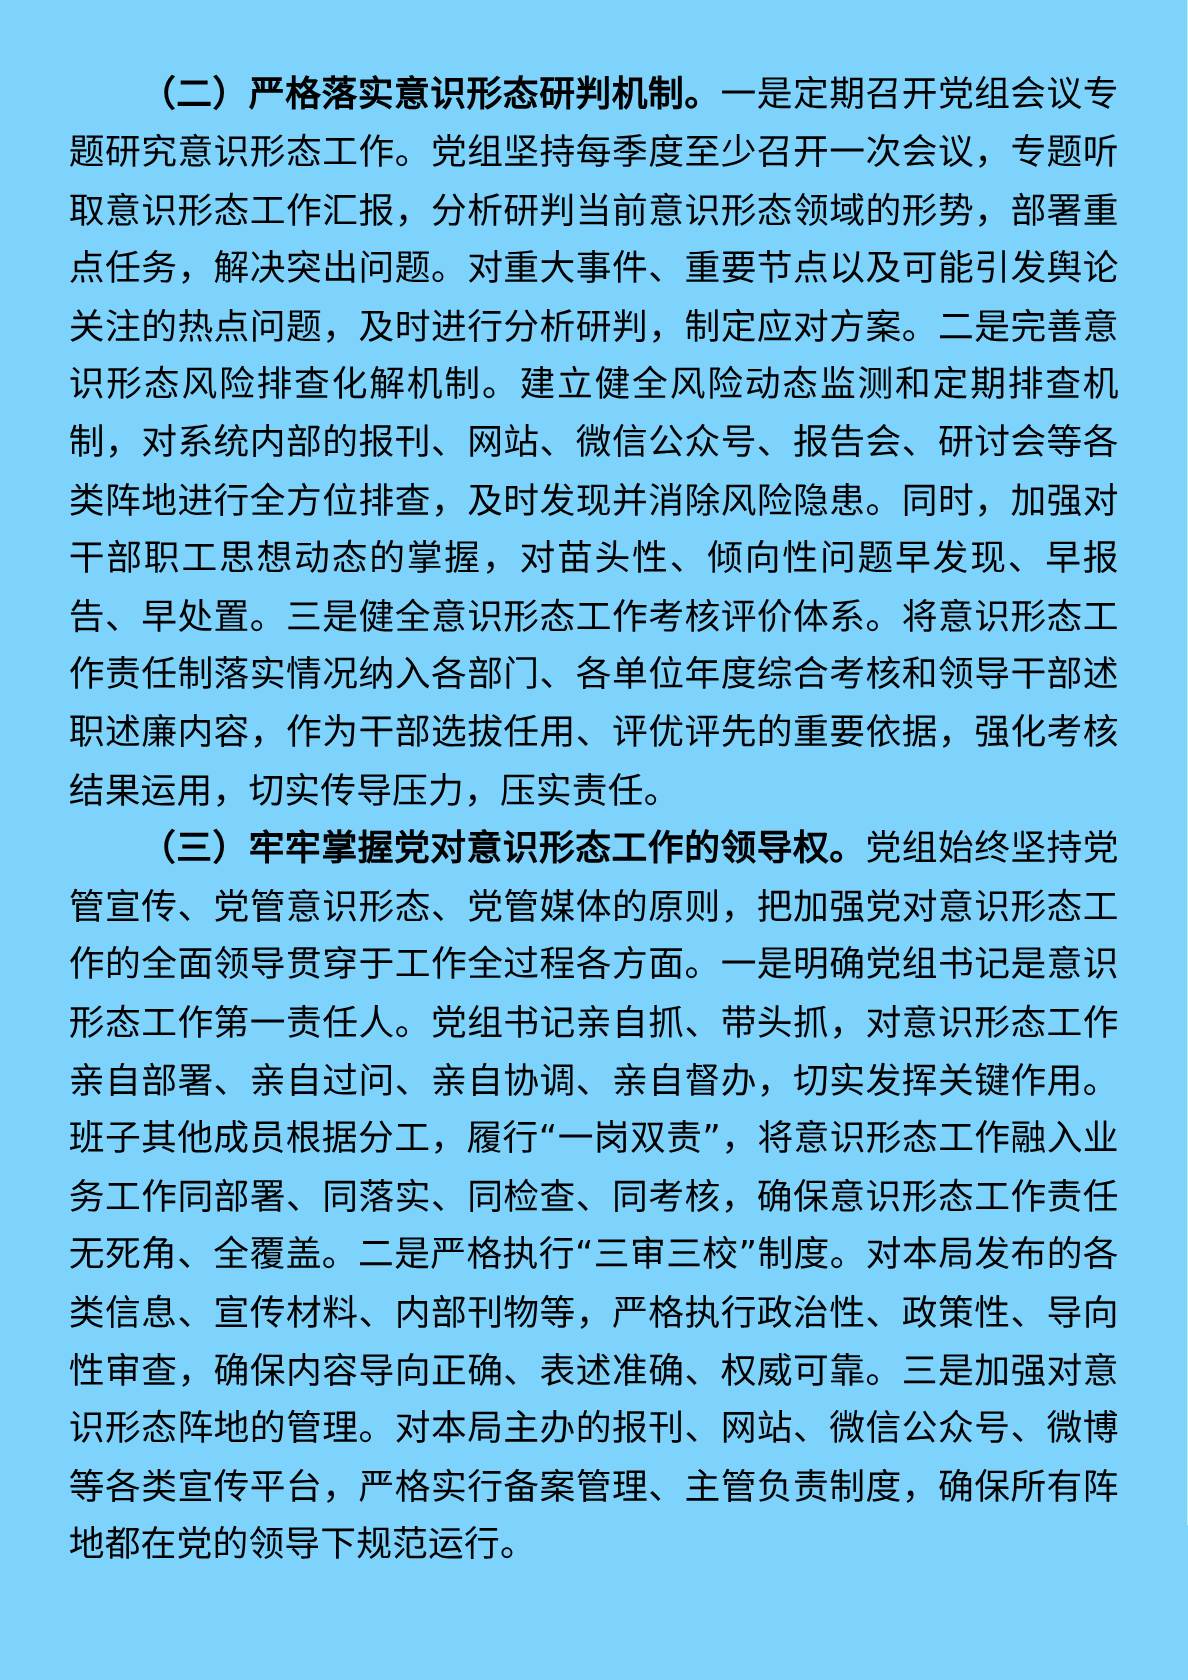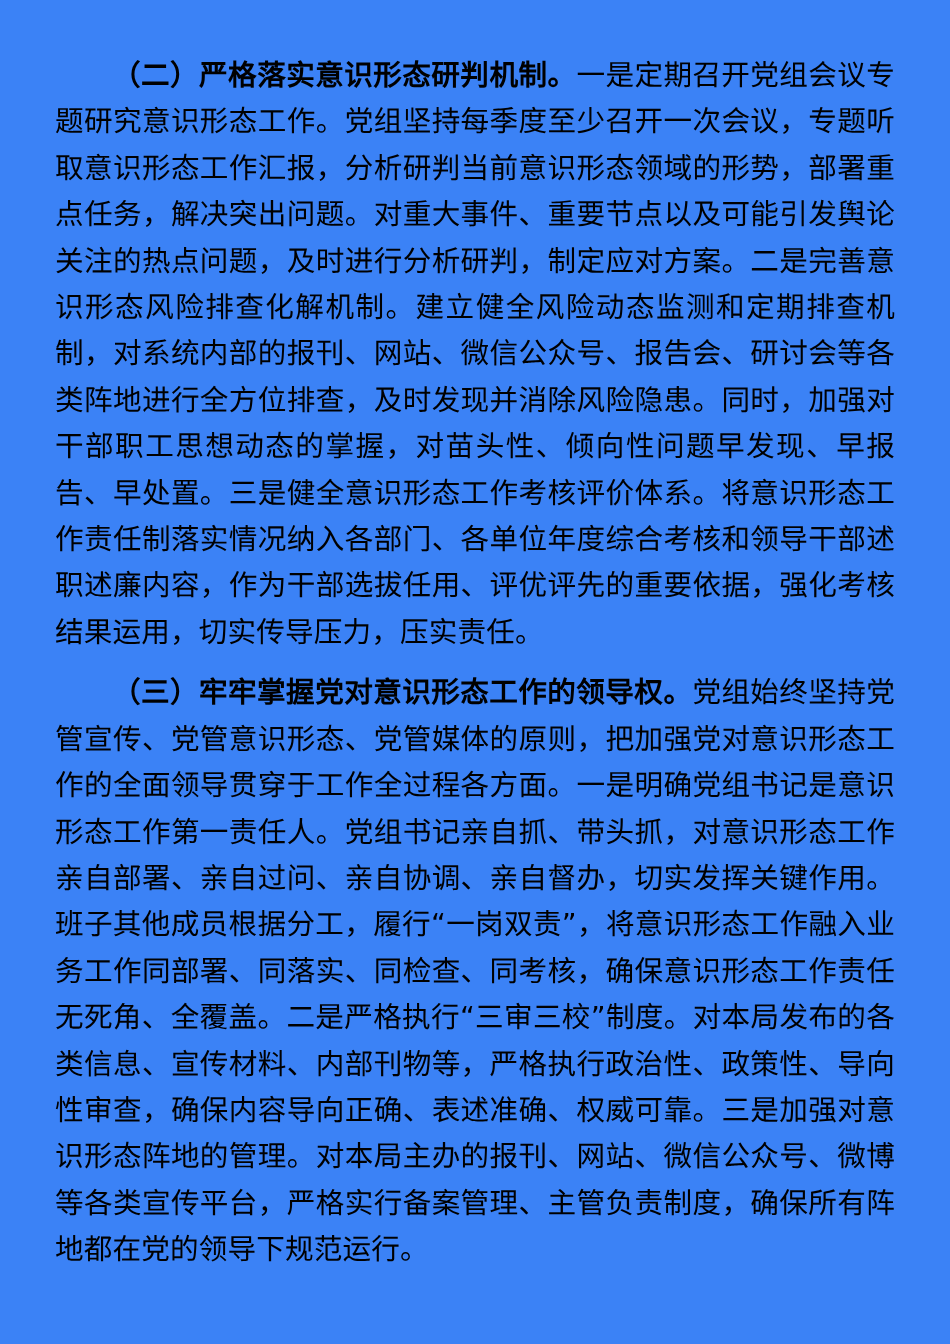--- a/index.html
+++ b/index.html
@@ -14,21 +14,21 @@
     height: 1344px;
     overflow: hidden;
     font-family: "DejaVu Sans", "Liberation Sans", sans-serif;
     color: #000000;
   }
 
   #page {
     position: relative;
     width: 950px;
     height: 1344px;
-    background: #3b82f6;
+    background: #7dd3fc;
     box-sizing: border-box;
     padding: 0;
   }
 
   #doc-body {
     position: absolute;
     left: 55px;
     top: 52px;
     width: 840px;
   }
@@ -43,21 +43,21 @@
     font-size: 28.6px;
     line-height: 46.4px;
     letter-spacing: 0.15px;
     word-break: break-all;
     text-indent: 57px;            
     font-weight: 400;
     color: #000000;
   }
 
   .para + .para {
-    margin-top: 14px;
+    margin-top: 0px;
   }
 
   
   .heading-run {
     font-weight: 700;
     letter-spacing: 0.2px;
   }
 
   
   .heading-run .num {

